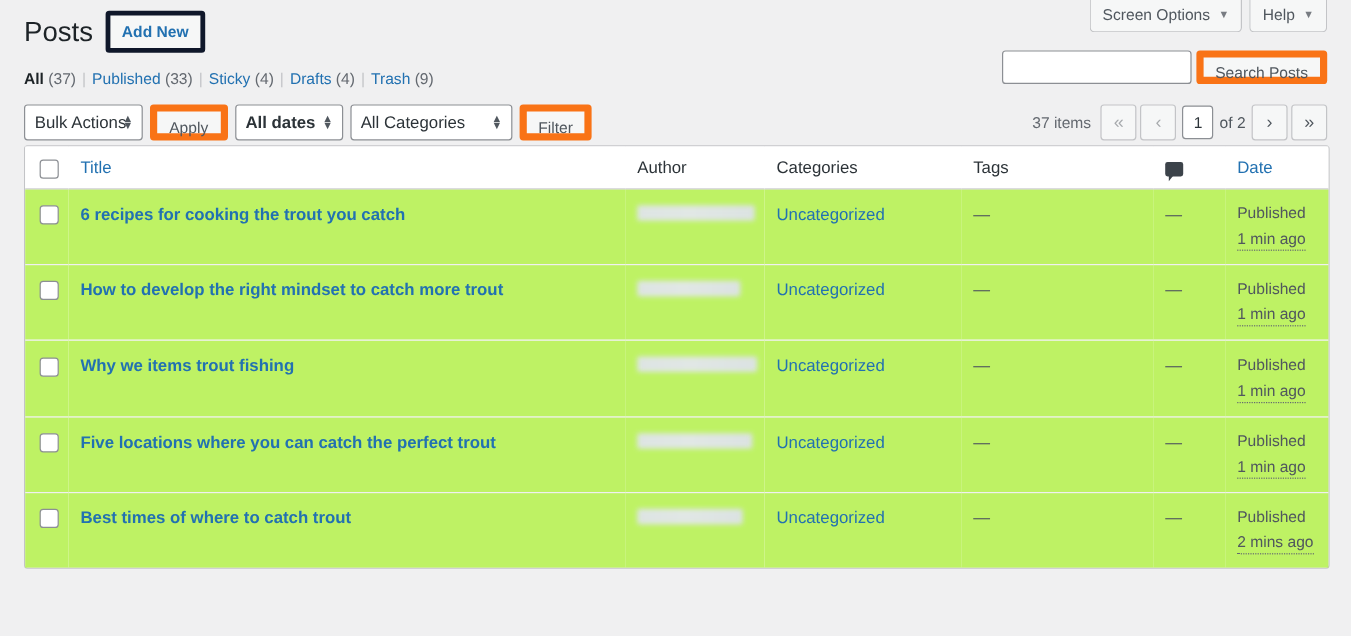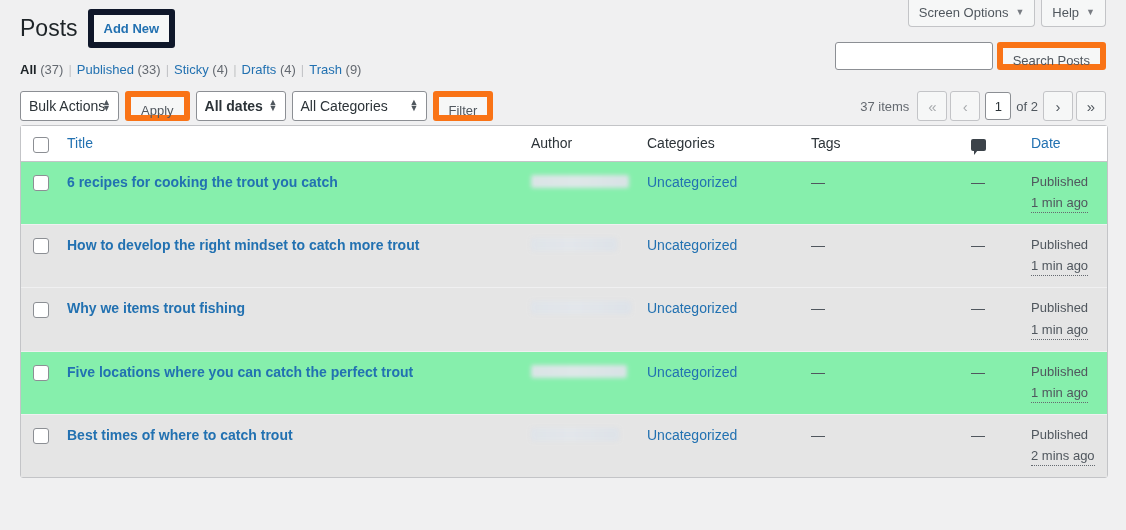--- a/index.html
+++ b/index.html
@@ -49,21 +49,21 @@
     line-height: 1.3;
   }
   .page-title-action {
     display: inline-block;
     font-size: 13px;
     font-weight: 600;
     line-height: 2.1;
     padding: 0 10px;
     color: #2271b1;
     background: #f6f7f7;
-    border: 6px solid #0f172a;
+    border: 4px solid #0f172a;
     border-radius: 3px;
     text-decoration: none;
     cursor: pointer;
   }
 
   
   ul.subsubsub {
     list-style: none;
     margin: 9px 0 0 0;
     padding: 0;
@@ -241,27 +241,27 @@
   .comment-bubble::after {
     content: "";
     position: absolute;
     left: 3px; bottom: -4px;
     width: 0; height: 0;
     border-left: 4px solid #3c434a;
     border-bottom: 5px solid transparent;
   }
 
   table.wp-list-table tbody tr { height: 52px; }
-  table.wp-list-table tbody tr.alternate td { background: #86efac; }
+  table.wp-list-table tbody tr.alternate td { background: #bef264; }
   table.wp-list-table tbody td {
     padding: 11px 10px;
     vertical-align: top;
     border-top: 1px solid #f0f0f1;
     line-height: 1.4;
-    background: #e5e5e5;
+    background: #bef264;
   }
   table.wp-list-table tbody tr:first-child td { border-top: none; }
 
   a.row-title {
     color: #2271b1;
     font-weight: 600;
     font-size: 14px;
     text-decoration: none;
     cursor: pointer;
   }

